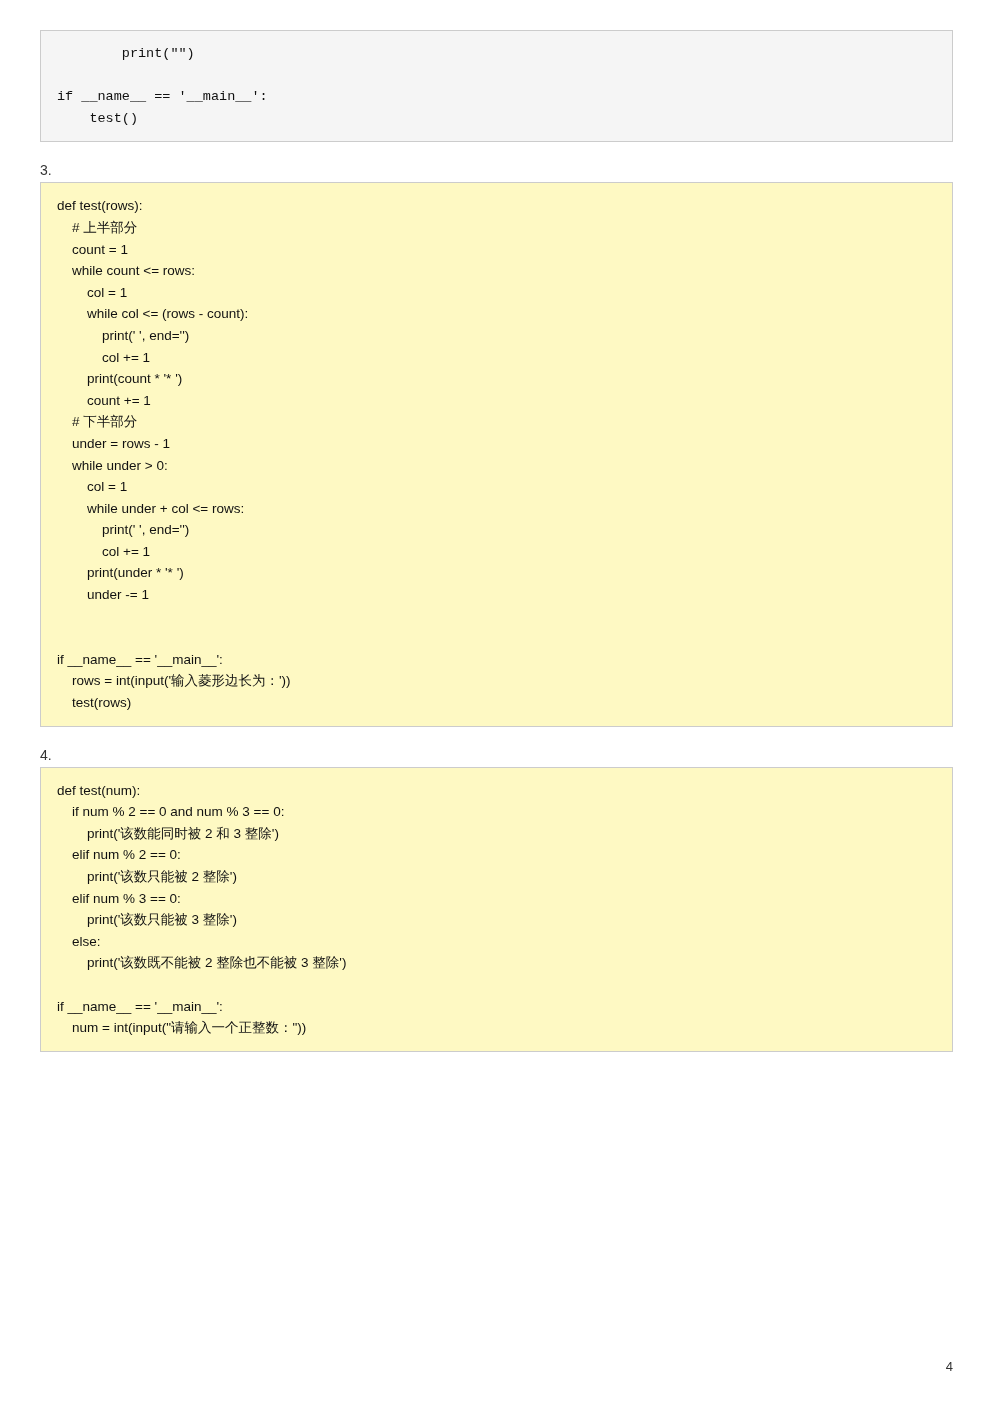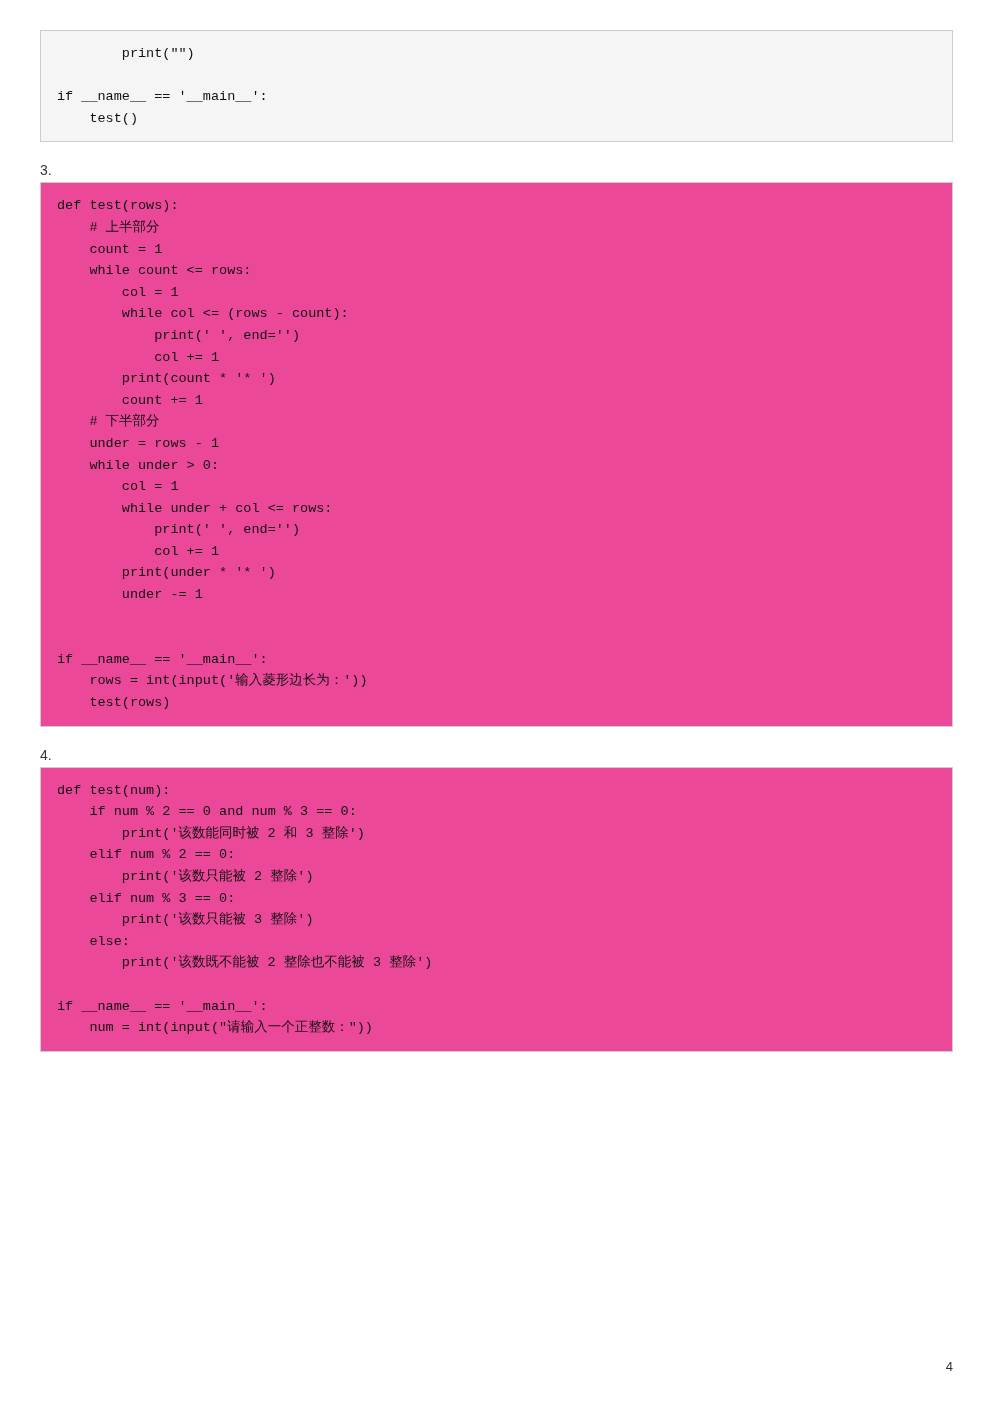--- a/index.html
+++ b/index.html
@@ -16,26 +16,26 @@
 
     .section-number {
       font-family: Arial, sans-serif;
       font-size: 14px;
       color: #333;
       margin-bottom: 4px;
       margin-top: 20px;
     }
 
     .code-block {
-      background: #ec4899;
+      background: #fef9c3;
       border: 1px solid #ccc;
       padding: 12px 16px;
       margin-bottom: 20px;
       white-space: pre;
-      font-family: Liberation Mono, monospace;
+      font-family: Liberation Sans, sans-serif;
       font-size: 13.5px;
       line-height: 1.6;
       color: #111;
       position: relative;
       overflow: hidden;
     }
 
     .code-block-top {
       background: #f5f5f5;
       border: 1px solid #ccc;

